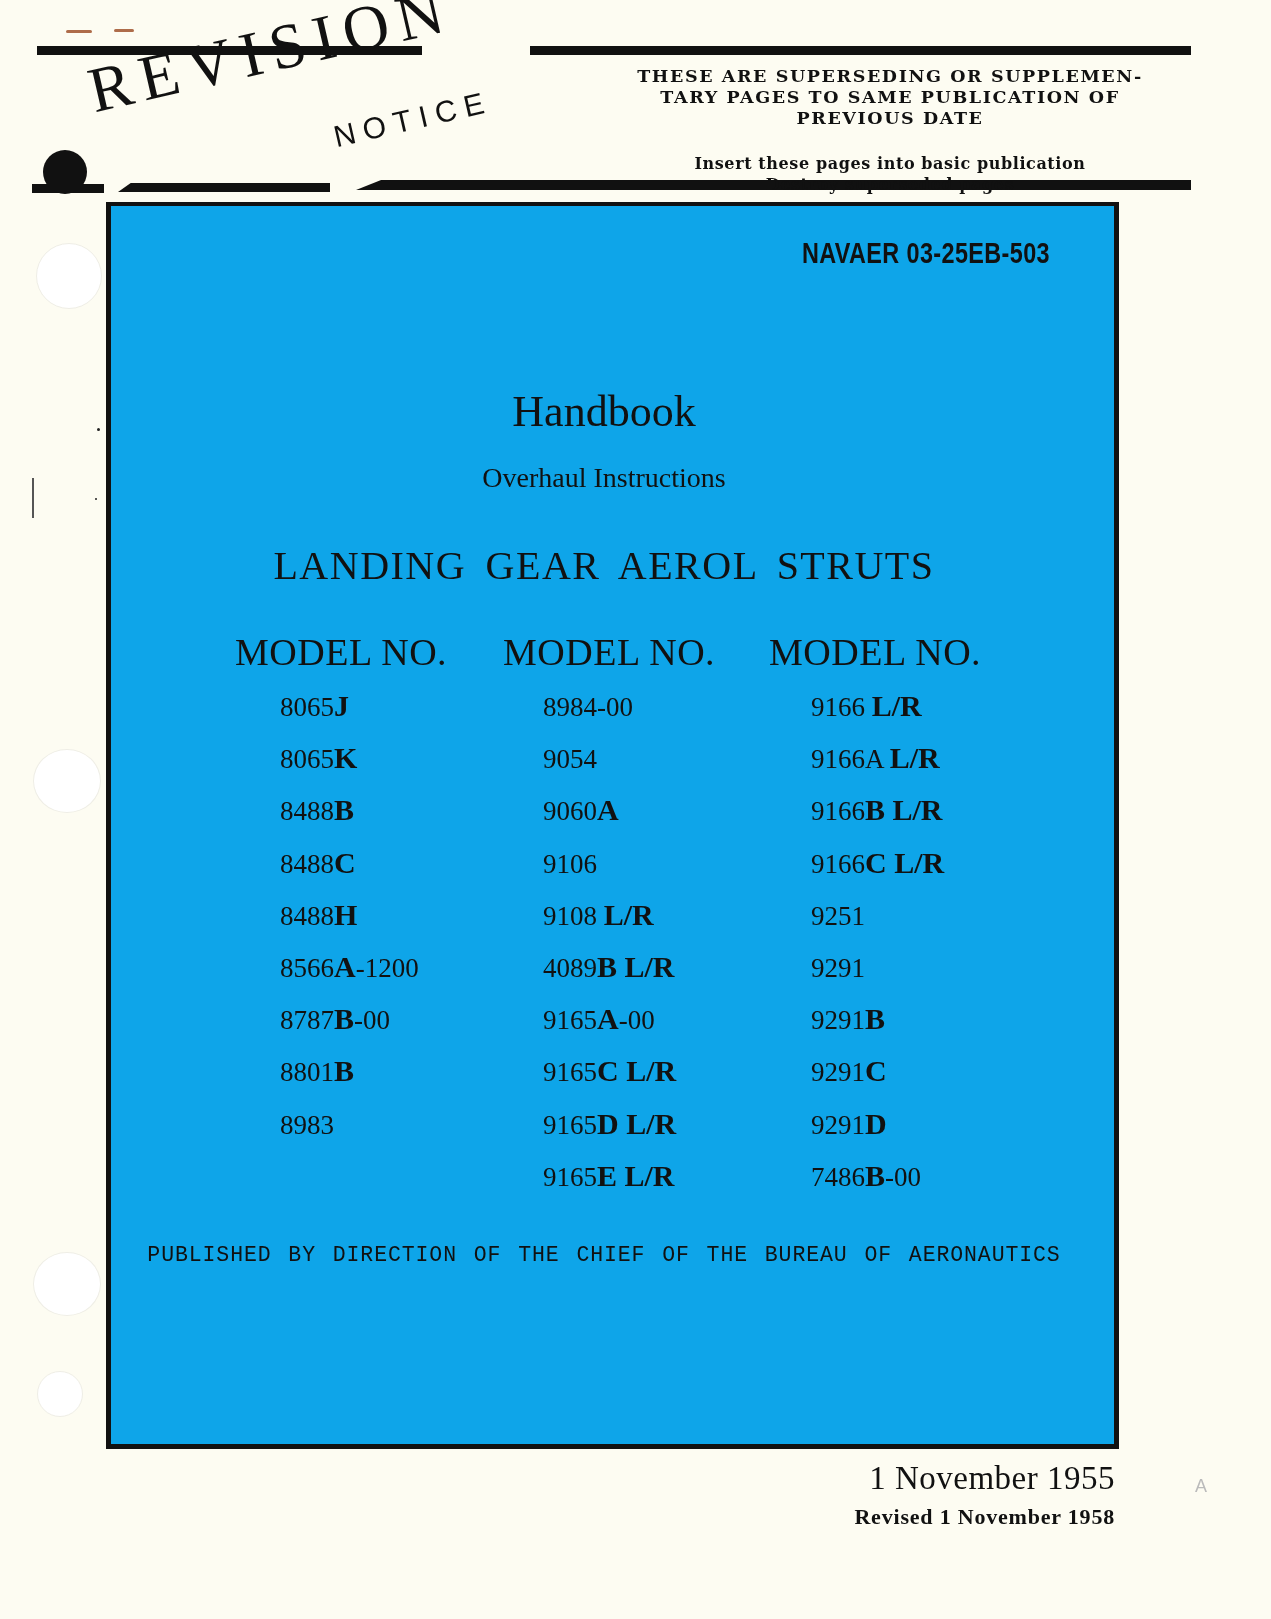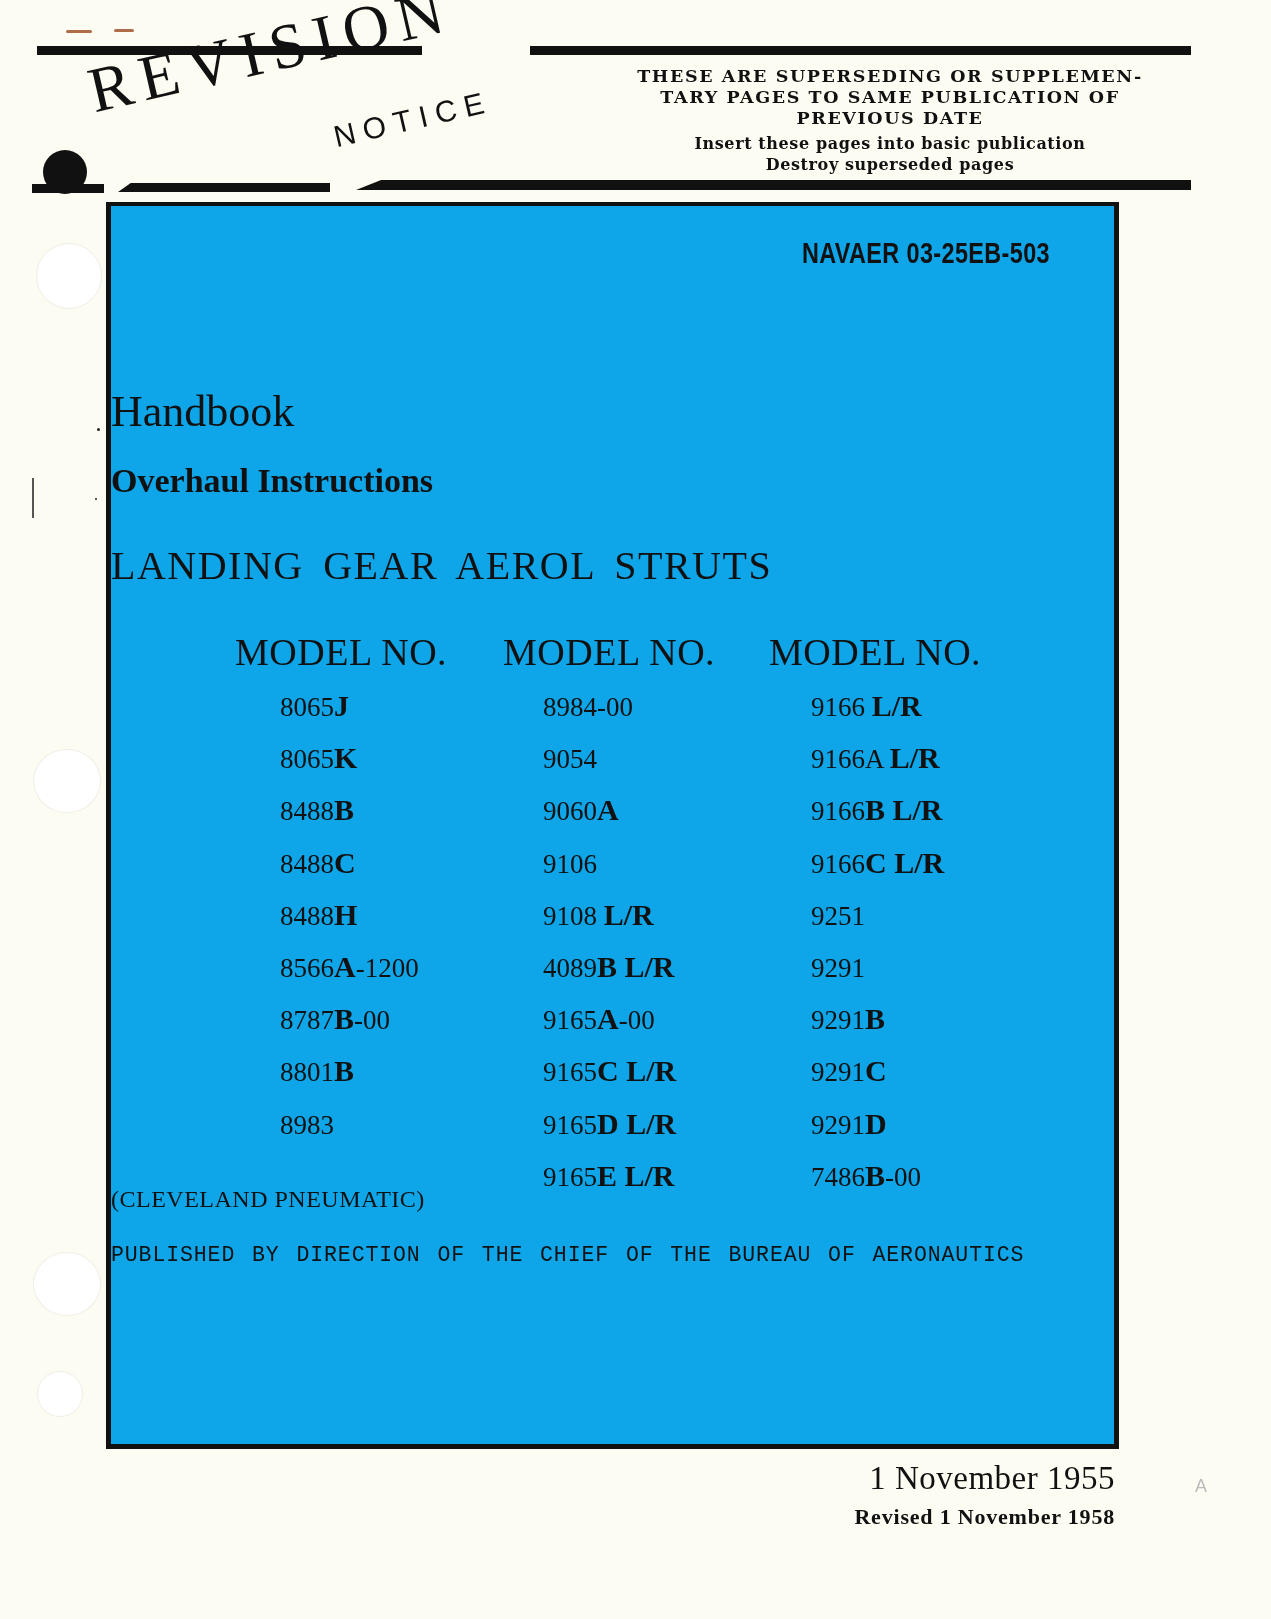--- a/index.html
+++ b/index.html
@@ -28,35 +28,35 @@
     transform-origin: left bottom; transform: rotate(-13deg);
     color: #111; white-space: nowrap;
   }
 
   
   .supersede {
     position: absolute; left: 600px; top: 66px; width: 580px; text-align: center;
     font-family: "DejaVu Serif", serif; font-weight: bold;
   }
   .supersede .caps { font-size: 17.5px; line-height: 21px; letter-spacing: 1.6px; }
-  .supersede .sub { font-size: 16px; line-height: 21px; margin-top: 4px; letter-spacing: .6px; }
+  .supersede .sub { font-size: 16px; line-height: 21px; margin-top: 24px; letter-spacing: .6px; }
 
   
   .frame {
     position: absolute; left: 106px; top: 202px; width: 1003px; height: 1238px;
     border: 5px solid #111; border-top-width: 4px; background: #0ea5e9;
   }
   .navaer {
     position: absolute; right: 64px; top: 30px;
     font-family: "Liberation Sans", sans-serif; font-weight: bold; font-size: 30px;
     transform: scaleX(0.78); transform-origin: right center; letter-spacing: .5px;
   }
-  .center { position: absolute; left: 0; right: 17px; text-align: left; }
+  .center { position: absolute; left: 0; right: 17px; text-align: center; }
   .handbook { top: 180px; font-size: 44px; }
-  .overhaul { top: 256px; font-size: 34px; font-weight: bold; }
+  .overhaul { top: 256px; font-size: 28px; }
   .landing { top: 336px; font-size: 40px; letter-spacing: 1.5px; word-spacing: 8px; }
 
   .models { position: absolute; left: 0; right: 0; top: 408px; }
   .col { position: absolute; top: 16px; }
   .col .head { font-size: 38px; white-space: nowrap; letter-spacing: .5px; }
   .col .item { font-size: 27px; height: 52.2px; line-height: 52px; white-space: nowrap; }
   .col .items { margin-top: 6px; }
   .item b { font-weight: bold; font-size: 30px; }
 
   .cleveland { top: 980px; font-size: 24px; letter-spacing: .5px; }
@@ -156,19 +156,18 @@
           <div class="item"><span>9251</span><b></b><span></span></div>
           <div class="item"><span>9291</span><b></b><span></span></div>
           <div class="item"><span>9291</span><b>B</b><span></span></div>
           <div class="item"><span>9291</span><b>C</b><span></span></div>
           <div class="item"><span>9291</span><b>D</b><span></span></div>
           <div class="item"><span>7486</span><b>B</b><span>-00</span></div>
         </div>
     </div>
   </div>
 
-  <div class="center cleveland">(CLEVELAND PNEUMATIC)</div>
   <div class="center published">PUBLISHED BY DIRECTION OF THE CHIEF OF THE BUREAU OF AERONAUTICS</div>
 </div>
 
 <div class="date1">1 November 1955</div>
 <div class="date2">Revised 1 November 1958</div>
 <div class="stamp">A</div>
 
 </body></html>

